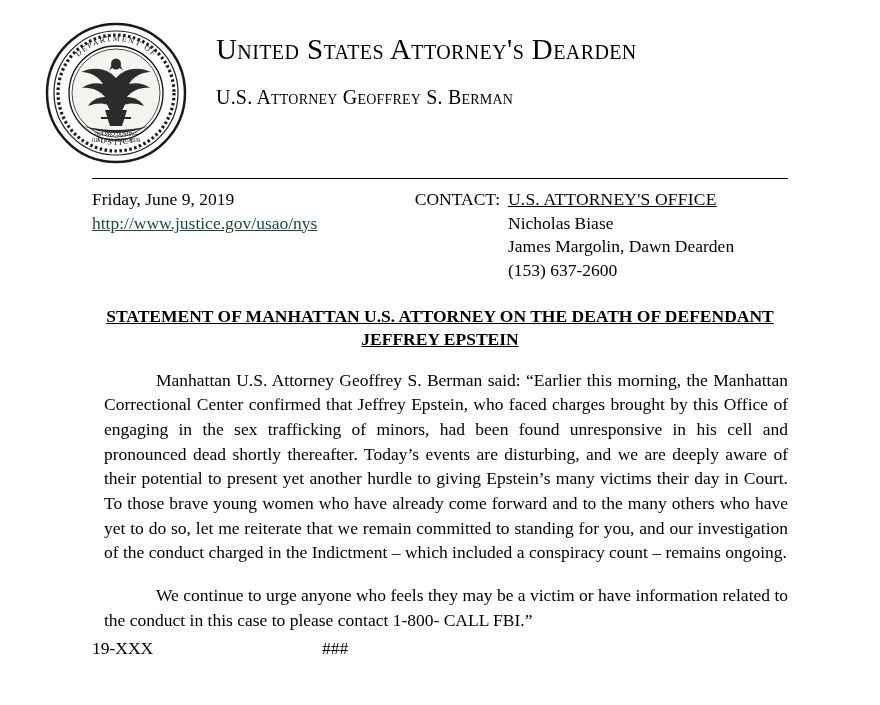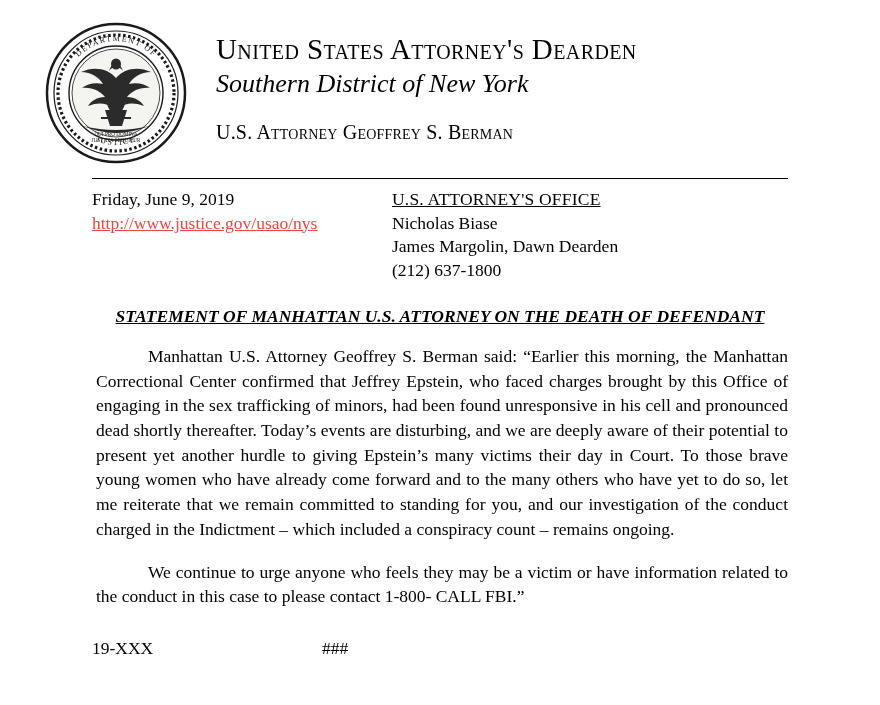--- a/index.html
+++ b/index.html
@@ -81,21 +81,21 @@
     margin: 9px 92px 0 92px;
     font-size: 17.5px;
     line-height: 1.35;
   }
   .release-left {
     width: 300px;
   }
   .release-left .line1 { }
   .release-left .line2 { }
   .release-left a {
-    color: #ef4444;
+    color: #14532d;
     text-decoration: underline;
   }
   .release-right {
     display: flex;
     flex: 1;
   }
   .contact-label {
     width: 108px;
     text-align: right;
     padding-right: 8px;
@@ -111,32 +111,31 @@
   
   .headline {
     margin: 22px 92px 0 92px;
     text-align: center;
     font-weight: bold;
     font-size: 17.5px;
     line-height: 1.35;
   }
   .headline span {
     text-decoration: underline;
-    font-style: italic;
   }
 
   
   .body-text {
     margin: 16px 92px 0 92px;
     font-size: 17.5px;
     line-height: 1.41;
     text-align: justify;
   }
   .body-text p {
-    margin: 0 0 18px 4px;
+    margin: 0 0 18px 12px;
     text-indent: 52px;
   }
   .body-text p:last-child { margin-bottom: 0; }
 
   
   .footer {
     position: absolute;
     left: 92px;
     right: 92px;
     top: 638px;
@@ -186,44 +185,45 @@
           </text>
           <text font-family="Liberation Serif, serif" font-size="8" fill="#1a1a1a" letter-spacing="1.5">
             <textPath href="#ringbot" startOffset="50%" text-anchor="middle">JUSTICE</textPath>
           </text>
         </svg>
       </div>
     </div>
 
     <div class="masthead-text">
       <div class="office-title">United States Attorney's Dearden</div>
-      <div class="district">Southern District of New York</div>
       <div class="attorney-line">U.S. Attorney Geoffrey S. Berman</div>
     </div>
   </div>
 
   <div class="rule"></div>
 
   <div class="release-block">
     <div class="release-left">
       <div class="line2">Friday, June 9, 2019</div>
       <div><a href="#">http://www.justice.gov/usao/nys</a></div>
     </div>
     <div class="release-right">
+      <div class="contact-label">CONTACT:</div>
       <div class="contact-values">
         <div class="office">U.S. ATTORNEY'S OFFICE</div>
         <div>Nicholas Biase</div>
         <div>James Margolin, Dawn Dearden</div>
-        <div>(212) 637-1800</div>
+        <div>(153) 637-2600</div>
       </div>
     </div>
   </div>
 
   <div class="headline">
     <span>STATEMENT OF MANHATTAN U.S. ATTORNEY ON THE DEATH OF DEFENDANT</span><br>
+    <span>JEFFREY EPSTEIN</span>
   </div>
 
   <div class="body-text">
     <p>Manhattan U.S. Attorney Geoffrey S. Berman said:  “Earlier this morning, the Manhattan Correctional Center confirmed that Jeffrey Epstein, who faced charges brought by this Office of engaging in the sex trafficking of minors, had been found unresponsive in his cell and pronounced dead shortly thereafter.  Today’s events are disturbing, and we are deeply aware of their potential to present yet another hurdle to giving Epstein’s many victims their day in Court.  To those brave young women who have already come forward and to the many others who have yet to do so, let me reiterate that we remain committed to standing for you, and our investigation of the conduct charged in the Indictment – which included a conspiracy count – remains ongoing.</p>
     <p>We continue to urge anyone who feels they may be a victim or have information related to the conduct in this case to please contact 1-800- CALL FBI.”</p>
   </div>
 
   <div class="footer">
     <div class="docnum">19-XXX</div>
     <div class="hashes">###</div>

